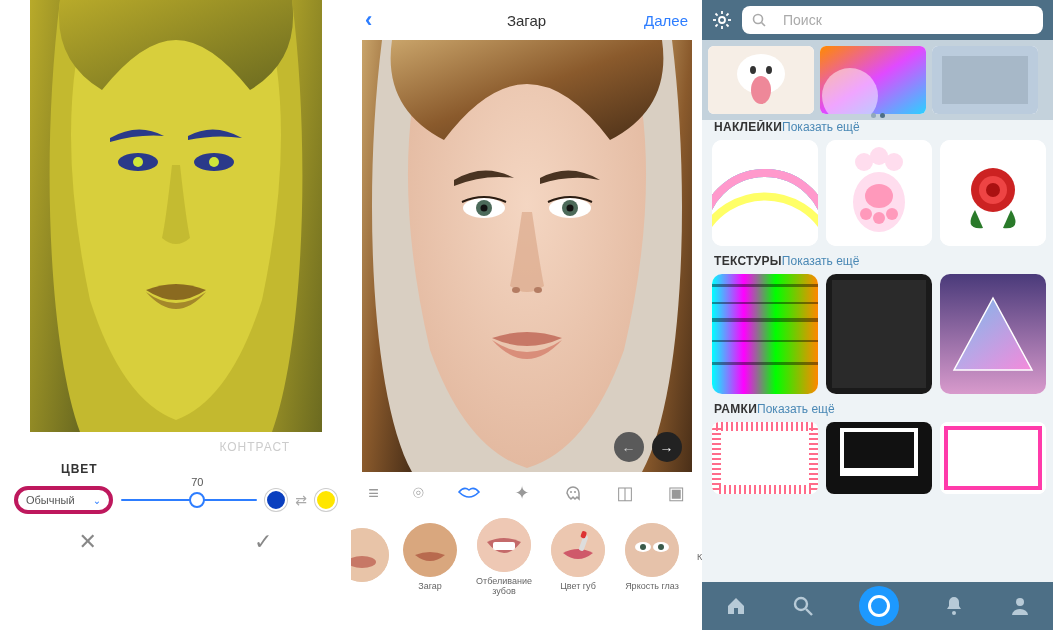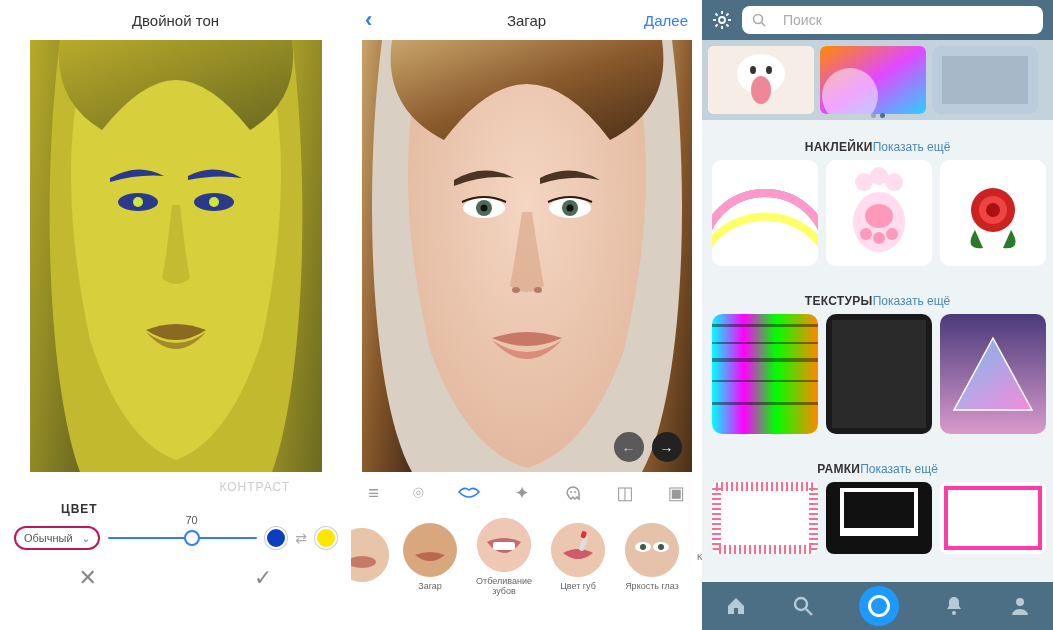--- a/index.html
+++ b/index.html
@@ -13,21 +13,21 @@
   .hdr .back { position:absolute; left:14px; color:#2d7dff; font-size:22px; font-weight:600; }
   .hdr .next { position:absolute; right:14px; color:#2d7dff; font-size:15px; }
   
   .face { width:100%; height:100%; }
   .imgbox1 { width:292px; height:432px; margin:0 auto; position:relative; overflow:hidden; }
   .imgbox2 { width:330px; height:432px; margin:0 auto; position:relative; overflow:hidden; }
   .dtone-tabs { display:flex; justify-content:space-around; margin-top:8px; font-size:12px; letter-spacing:1px; }
   .dtone-tabs .active { color:#333; font-weight:600;margin-top:22px; }
   .dtone-tabs .inactive { color:#ccc; }
   .slider-row { display:flex; align-items:center; gap:8px; padding:10px 14px 4px 14px; }
-  .mode-pill { border:2px solid #be185d; border-radius:14px; padding:4px 8px; font-size:11px; color:#555; display:flex; align-items:center; gap:9px; }
+  .mode-pill { border:4px solid #be185d; border-radius:14px; padding:4px 8px; font-size:11px; color:#555; display:flex; align-items:center; gap:18px; }
   .slider { flex:1; position:relative; height:24px; }
   .slider .track { position:absolute; top:11px; left:0; right:0; height:2px; background:#2d7dff; border-radius:1px;}
   .slider .thumb { position:absolute; top:4px; width:16px; height:16px; background:#fff; border:2px solid #2d7dff; border-radius:50%; }
   .slider .val { position:absolute; top:-12px; font-size:11px; color:#555; transform:translateX(-50%);}
   .swatch { width:22px; height:22px; border-radius:50%; border:2px solid #fff; box-shadow:0 0 0 1px #ccc;}
   .swap { color:#aaa; font-size:14px; }
   .bot-row { display:flex; height:48px; align-items:center; }
   .bot-row > div { flex:1; text-align:center; font-size:22px; color:#888; }
   
   .arrow-circle { position:absolute; bottom:10px; width:30px; height:30px; border-radius:50%; display:flex; align-items:center; justify-content:center; font-size:14px; }
@@ -44,42 +44,39 @@
   .status { height:20px; background:#4d6f86; color:#fff; font-size:11px; display:flex; align-items:center; padding:0 6px; justify-content:space-between;}
   .status .mid{ position:absolute; left:50%; transform:translateX(-50%);}
   .search-row { height:40px; background:#4d6f86; display:flex; align-items:center; padding:0 10px; gap:10px;}
   .gear { color:#fff; font-size:18px;}
   .search-pill { flex:1; background:#fff; border-radius:8px; height:28px; display:flex; align-items:center; padding:0 10px; color:#aaa; font-size:14px; gap:17px;}
   .carousel { height:80px; background:#c4d2dc; display:flex; gap:6px; padding:6px; overflow:hidden; position:relative;}
   .car-item { width:106px; height:68px; border-radius:6px; background:#fff; flex-shrink:0; overflow:hidden;}
   .dots { position:absolute; bottom:2px; left:50%; transform:translateX(-50%); display:flex; gap:4px;}
   .dot{ width:5px; height:5px; border-radius:50%; background:#90a8b9;}
   .dot.active{ background:#4d6f86;}
-  .sect-head { display:flex; justify-content:center; align-items:center; padding:20px 12px 6px; font-size:12px;}
+  .sect-head { display:flex; justify-content:flex-start; align-items:center; padding:0 12px 6px; font-size:12px;}
   .sect-head .ttl{ font-weight:700; color:#333; letter-spacing:0.3px;}
   .sect-head .more{ color:#4a88b5; font-size:12px;}
   .sect-row { display:flex; gap:8px; padding:0 10px 8px; overflow:hidden;}
   .card { width:106px; height:106px; border-radius:10px; background:#fff; flex-shrink:0; display:flex; align-items:center; justify-content:center; overflow:hidden;}
   .card.tex{ height:120px; border-radius:10px;}
   .tabbar { position:absolute; bottom:0; left:0; right:0; height:48px; background:#4d6f86; display:flex; align-items:center; justify-content:space-around; color:#b7cad7; font-size:20px;}
   .tabbar .center { width:40px; height:40px; border-radius:50%; background:#1d99ff; display:flex; align-items:center; justify-content:center;}
   .tabbar .center .ring{ width:22px; height:22px; border:3px solid #fff; border-radius:50%;}
   .frames-row { display:flex; gap:8px; padding:0 10px; overflow:hidden;}
   .frame-card{ width:106px; height:72px; border-radius:8px; background:#fff; flex-shrink:0; overflow:hidden;}
   svg { display:block; }
 </style>
 </head>
 <body>
 
 <div class="wrap">
 
 <div class="panel p1">
-  <div class="hdr">
-    <span>Двойной тон</span>
-  </div>
   <div class="imgbox1">
     <svg class="face" viewBox="0 0 292 432">
       <defs>
         <linearGradient id="hair1" x1="0" y1="0" x2="1" y2="1">
           <stop offset="0" stop-color="#b8aa2a"></stop>
               <stop offset="1" stop-color="#6b6a20"></stop>
         </linearGradient>
       </defs>
       <rect width="292" height="432" fill="#c3b92f"></rect>
       <path d="M30 0 C 10 160 20 350 50 432 L0 432 L0 0 Z" fill="url(#hair1)"></path>

